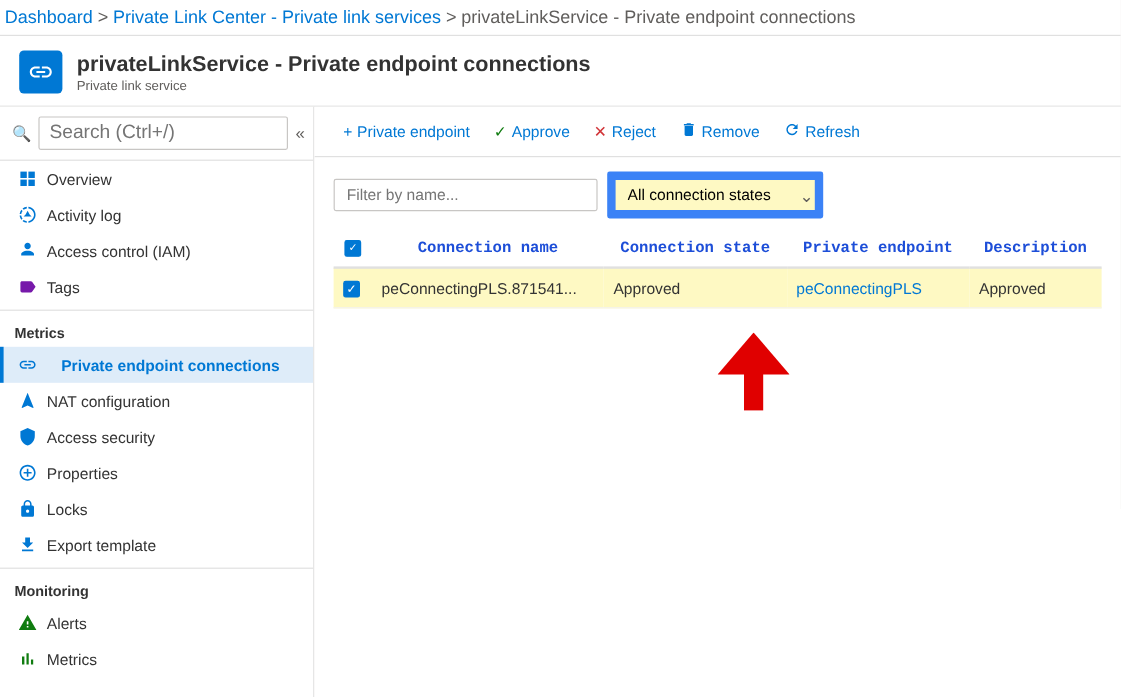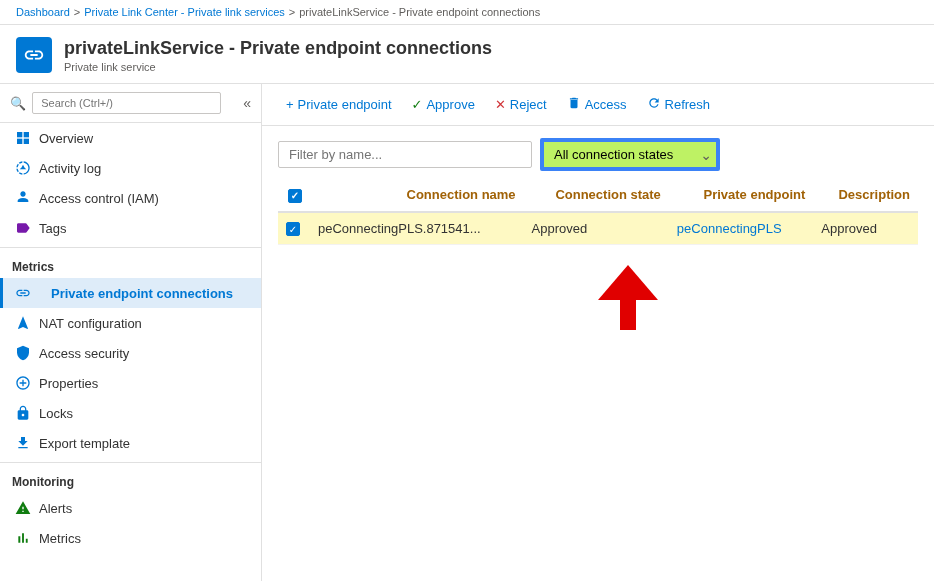--- a/index.html
+++ b/index.html
@@ -2,22 +2,22 @@
 <html><head>
   <meta charset="utf-8">
   <style>
     * { box-sizing: border-box; margin: 0; padding: 0; }
     body { font-family: 'Segoe UI', Arial, sans-serif; font-size: 13px; background: #f3f2f1; color: #333; }
 
     
     .breadcrumb-bar {
       background: #fff;
       border-bottom: 1px solid #e0e0e0;
-      padding: 6px 16px;
-      font-size: 11px;
+      padding: 6px 4px;
+      font-size: 15px;
       color: #0078d4;
       display: flex;
       align-items: center;
       gap: 4px;
     }
     .breadcrumb-bar span { color: #605e5c; }
     .breadcrumb-bar a { color: #0078d4; text-decoration: none; }
     .breadcrumb-bar .sep { color: #605e5c; }
 
     
@@ -60,22 +60,22 @@
       padding: 8px 10px;
       border-bottom: 1px solid #e0e0e0;
       display: flex;
       align-items: center;
       gap: 6px;
     }
     .sidebar-search input {
       border: 1px solid #c8c6c4;
       border-radius: 2px;
       padding: 4px 8px;
-      font-size: 11px;
-      width: 189px;
+      font-size: 16px;
+      width: 208px;
       outline: none;
     }
     .sidebar-collapse-btn {
       margin-left: auto;
       background: none;
       border: none;
       cursor: pointer;
       font-size: 14px;
       color: #605e5c;
     }
@@ -145,31 +145,31 @@
       display: flex;
       align-items: center;
       gap: 8px;
       padding: 12px 16px 8px 16px;
     }
     .filter-input {
       border: 1px solid #c8c6c4;
       border-radius: 2px;
       padding: 5px 10px;
       font-size: 13px;
-      width: 254px;
+      width: 220px;
       outline: none;
       color: #605e5c;
     }
     .filter-select {
-      border: 4px solid #3b82f6;
+      border: 7px solid #3b82f6;
       border-radius: 2px;
       padding: 5px 30px 5px 10px;
       font-size: 13px;
       outline: none;
-      background: #bef264;
+      background: #fef9c3;
       appearance: none;
       -webkit-appearance: none;
       min-width: 180px;
       position: relative;
     }
     .select-wrapper {
       position: relative;
       display: inline-flex;
       align-items: center;
     }
@@ -180,26 +180,27 @@
       pointer-events: none;
       font-size: 14px;
       color: #605e5c;
     }
 
     
     .table-container { padding: 0 16px; }
     table { width: 100%; border-collapse: collapse; }
     thead tr { border-bottom: 2px solid #e0e0e0; }
     th {
-      text-align: right;
+      text-align: center;
       padding: 8px 8px;
       font-size: 13px;
       font-weight: 600;
-      color: #a16207;
+      color: #1d4ed8;
       white-space: nowrap;
+      font-family: Liberation Mono, monospace;
     }
     td {
       padding: 8px 8px;
       font-size: 13px;
       color: #333;
       border-bottom: 1px solid #f3f2f1;
     }
     .table-row-selected td { background: #fef9c3; }
     .checkbox-cell { width: 32px; }
     .checkbox {
@@ -407,21 +408,21 @@
       <button class="toolbar-btn">
         <span style="color:#d13438;">✕</span>
         <span>Reject</span>
       </button>
       <button class="toolbar-btn">
         <span>
           <svg width="14" height="14" viewBox="0 0 24 24" fill="#0078d4">
               <path d="M6 19c0 1.1.9 2 2 2h8c1.1 0 2-.9 2-2V7H6v12zM19 4h-3.5l-1-1h-5l-1 1H5v2h14V4z"></path>
             </svg>
         </span>
-        <span>Access</span>
+        <span>Remove</span>
       </button>
       <button class="toolbar-btn">
         <span>
           <svg width="14" height="14" viewBox="0 0 24 24" fill="#0078d4">
               <path d="M17.65 6.35C16.2 4.9 14.21 4 12 4c-4.42 0-7.99 3.58-7.99 8s3.57 8 7.99 8c3.73 0 6.84-2.55 7.73-6h-2.08c-.82 2.33-3.04 4-5.65 4-3.31 0-6-2.69-6-6s2.69-6 6-6c1.66 0 3.14.69 4.22 1.78L13 11h7V4l-2.35 2.35z"></path>
             </svg>
         </span>
         <span>Refresh</span>
       </button>
     </div>

